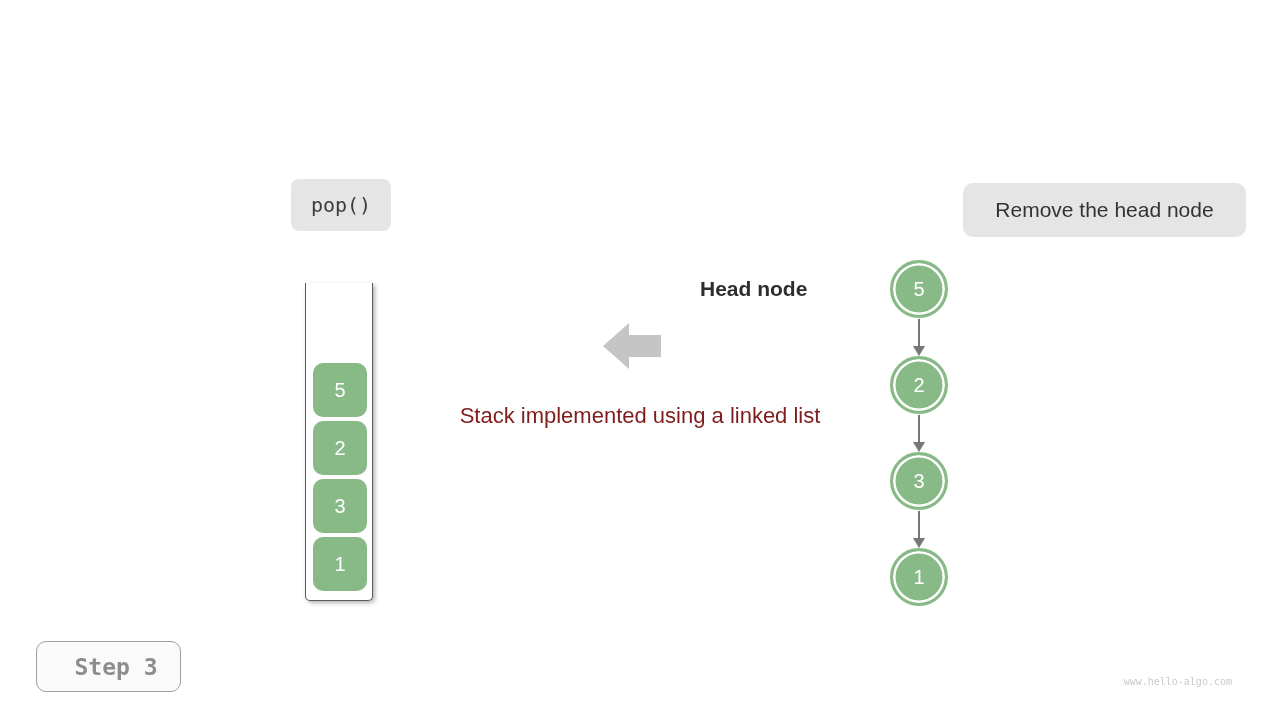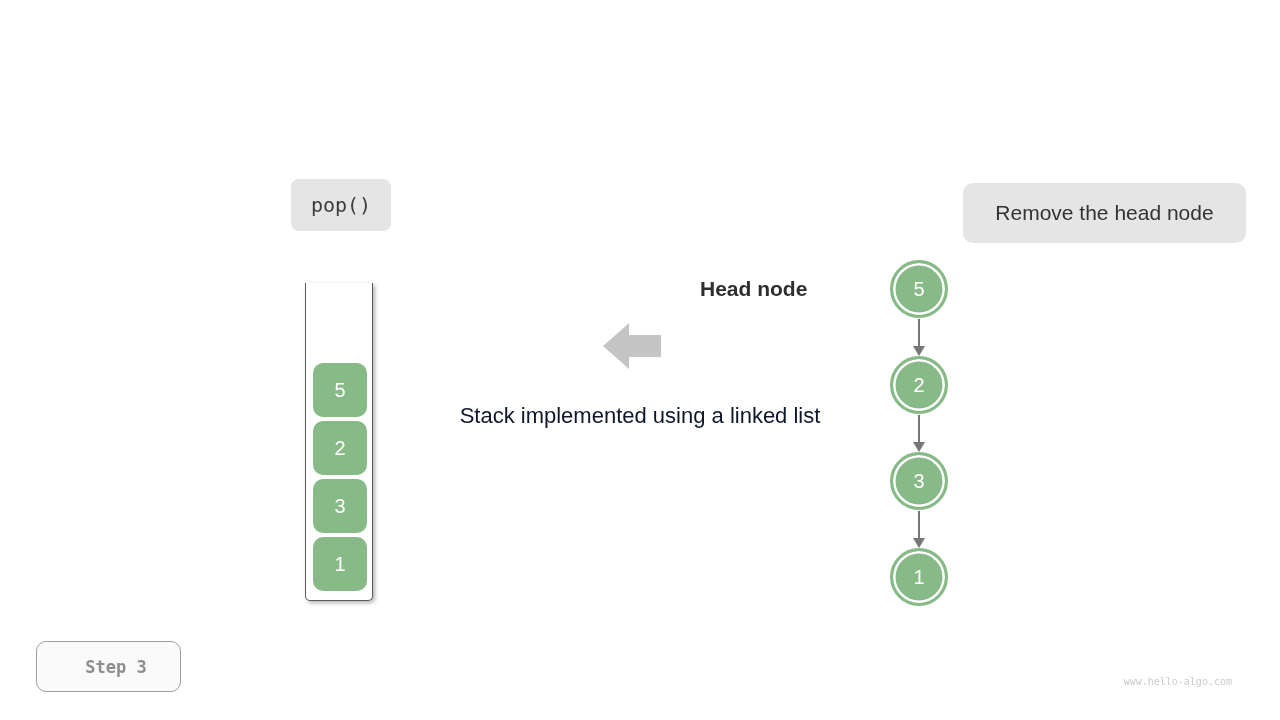--- a/index.html
+++ b/index.html
@@ -28,21 +28,21 @@
   }
   .op-badge {
     left: 291px; top: 179px;
     width: 100px; height: 52px;
     border-radius: 8px;
     font-family: "DejaVu Sans Mono", monospace;
     font-size: 20px;
   }
   .desc-badge {
     left: 963px; top: 183px;
-    width: 283px; height: 60px;
+    width: 283px; height: 54px;
     border-radius: 10px;
     font-size: 21px;
     color: #333333;
   }
 
   
   .stack-container {
     position: absolute;
     left: 305px; top: 283px;
     width: 68px; height: 318px;
@@ -77,21 +77,21 @@
     left: 603px; top: 323px;
   }
 
   
   .caption {
     position: absolute;
     left: 380px; top: 403px;
     width: 520px;
     text-align: center;
     font-size: 22px;
-    color: #0f172a;
+    color: #7f1d1d;
   }
 
   
   .ll-node {
     position: absolute;
     left: 890px;
     width: 58px; height: 58px;
     box-sizing: border-box;
     background: #87ba87;
     border: 3px solid #87ba87;
@@ -147,21 +147,21 @@
     position: absolute;
     left: 36px; top: 641px;
     width: 145px; height: 51px;
     box-sizing: border-box;
     background: #fafafa;
     border: 1.5px solid #9e9e9e;
     border-radius: 10px;
     color: #8d8d8d;
     font-family: "DejaVu Sans Mono", monospace;
     font-weight: bold;
-    font-size: 17px;
+    font-size: 23px;
     display: flex;
     align-items: center;
     justify-content: center;
     padding-left: 15px;
   }
 
   
   .watermark {
     position: absolute;
     right: 48px; top: 676px;

